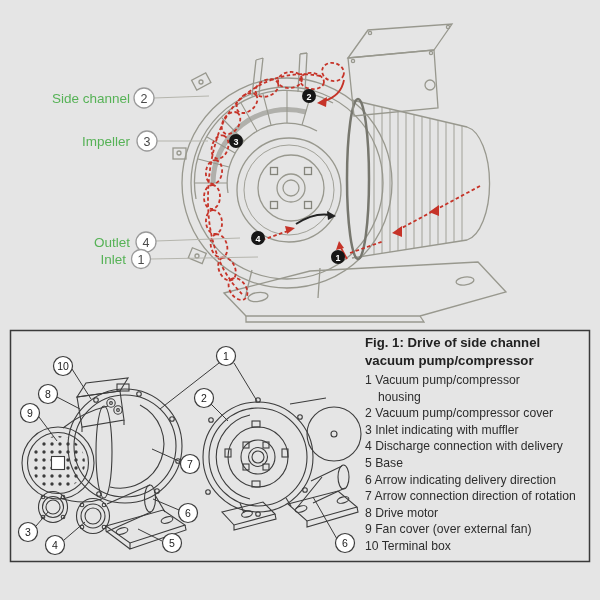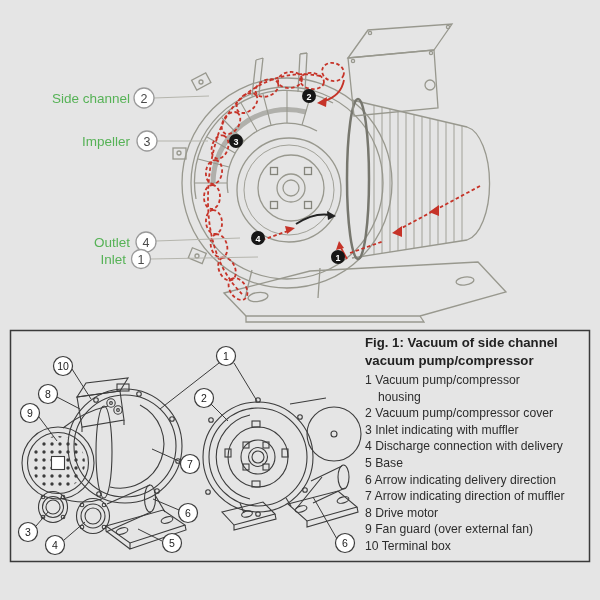--- a/index.html
+++ b/index.html
@@ -300,29 +300,29 @@
     <text class="callout-num" x="188" y="517" text-anchor="middle">6</text>
     <text class="callout-num" x="190" y="468" text-anchor="middle">7</text>
     <text class="callout-num" x="226" y="360" text-anchor="middle">1</text>
     <text class="callout-num" x="204" y="402" text-anchor="middle">2</text>
     <text class="callout-num" x="345" y="547" text-anchor="middle">6</text>
   </g>
 </svg>
 
 <div class="legend">
   <div class="legend-title">
-    <div>Fig. 1: Vacuum of side channel</div>
+    <div>Fig. 1: Drive of side channel</div>
     <div>vacuum pump/compressor</div>
   </div>
   <div class="legend-items">
     <div class="legend-item wrap"><span>1</span> <span>Vacuum pump/compressor housing</span></div>
     <div class="legend-item"><span>2</span> <span>Vacuum pump/compressor cover</span></div>
     <div class="legend-item"><span>3</span> <span>Inlet indicating with muffler</span></div>
     <div class="legend-item"><span>4</span> <span>Discharge connection with delivery</span></div>
     <div class="legend-item"><span>5</span> <span>Base</span></div>
     <div class="legend-item"><span>6</span> <span>Arrow indicating delivery direction</span></div>
-    <div class="legend-item"><span>7</span> <span>Arrow indicating direction of muffler</span></div>
+    <div class="legend-item"><span>7</span> <span>Arrow connection direction of rotation</span></div>
     <div class="legend-item"><span>8</span> <span>Drive motor</span></div>
-    <div class="legend-item"><span>9</span> <span>Fan guard (over external fan)</span></div>
+    <div class="legend-item"><span>9</span> <span>Fan cover (over external fan)</span></div>
     <div class="legend-item"><span>10</span> <span>Terminal box</span></div>
   </div>
 </div>
 </div>
 
 </body></html>

